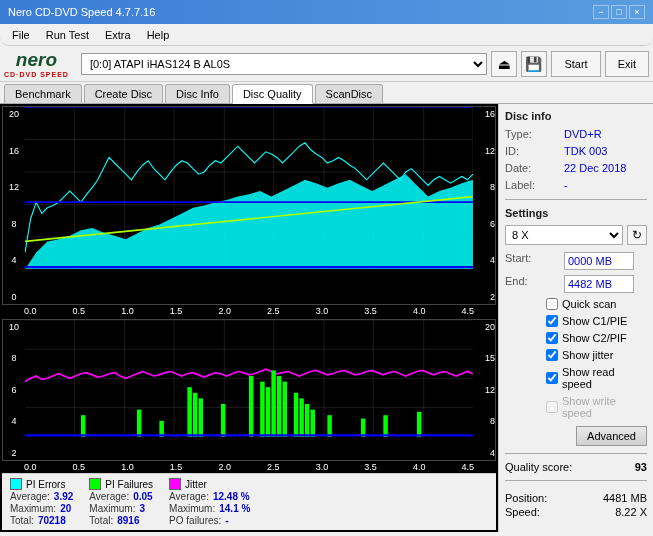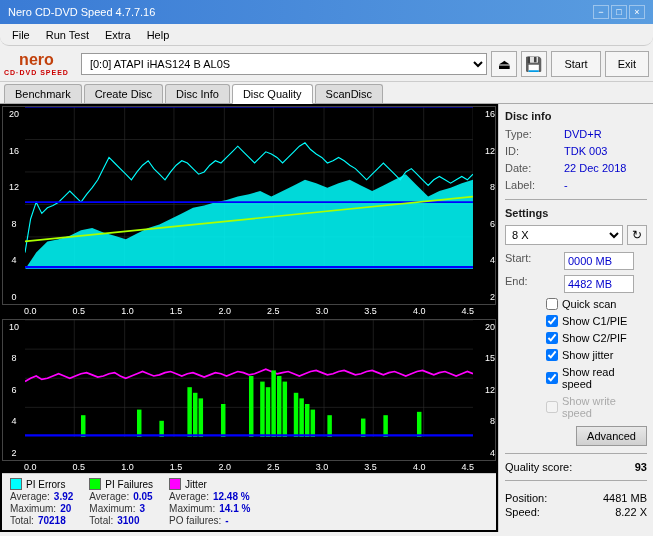--- a/index.html
+++ b/index.html
@@ -52,21 +52,21 @@
       height: 36px;
       border-bottom: 1px solid #ccc;
       gap: 4px;
     }
     .logo-area {
       display: flex;
       flex-direction: column;
       align-items: center;
       margin-right: 8px;
     }
-    .logo-nero { font-size: 16px; font-weight: bold; color: #c2410c; }
+    .logo-nero { font-size: 19px; font-weight: bold; color: #14532d; font-style: italic; }
     .logo-sub { font-size: 7px; color: #cc0000; font-weight: bold; letter-spacing: 1px; }
     .drive-select {
       flex: 1;
       height: 22px;
       border: 1px solid #999;
       background: white;
       font-size: 11px;
       padding: 0 4px;
     }
     .toolbar-icon-btn {
@@ -498,21 +498,21 @@
         <div class="stat-row">
           <span class="stat-label">Average:</span>
           <span class="stat-value">0.05</span>
         </div>
         <div class="stat-row">
           <span class="stat-label">Maximum:</span>
           <span class="stat-value">3</span>
         </div>
         <div class="stat-row">
           <span class="stat-label">Total:</span>
-          <span class="stat-value">3100</span>
+          <span class="stat-value">8916</span>
         </div>
       </div>
 
       <div class="stat-group">
         <div class="stat-legend">
           <div class="legend-box" style="background:#ff00ff;"></div>
           <span>Jitter</span>
         </div>
         <div class="stat-row">
           <span class="stat-label">Average:</span>

